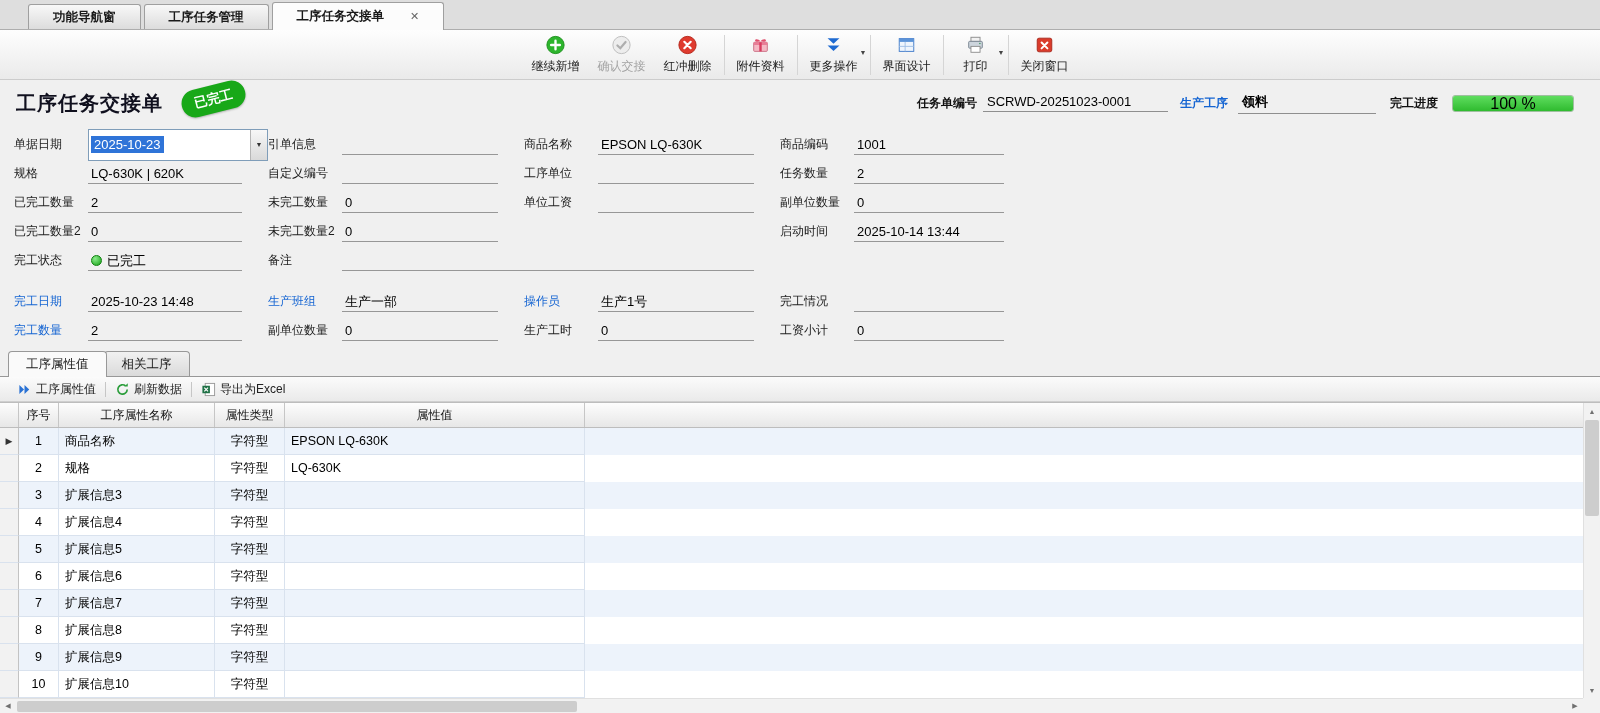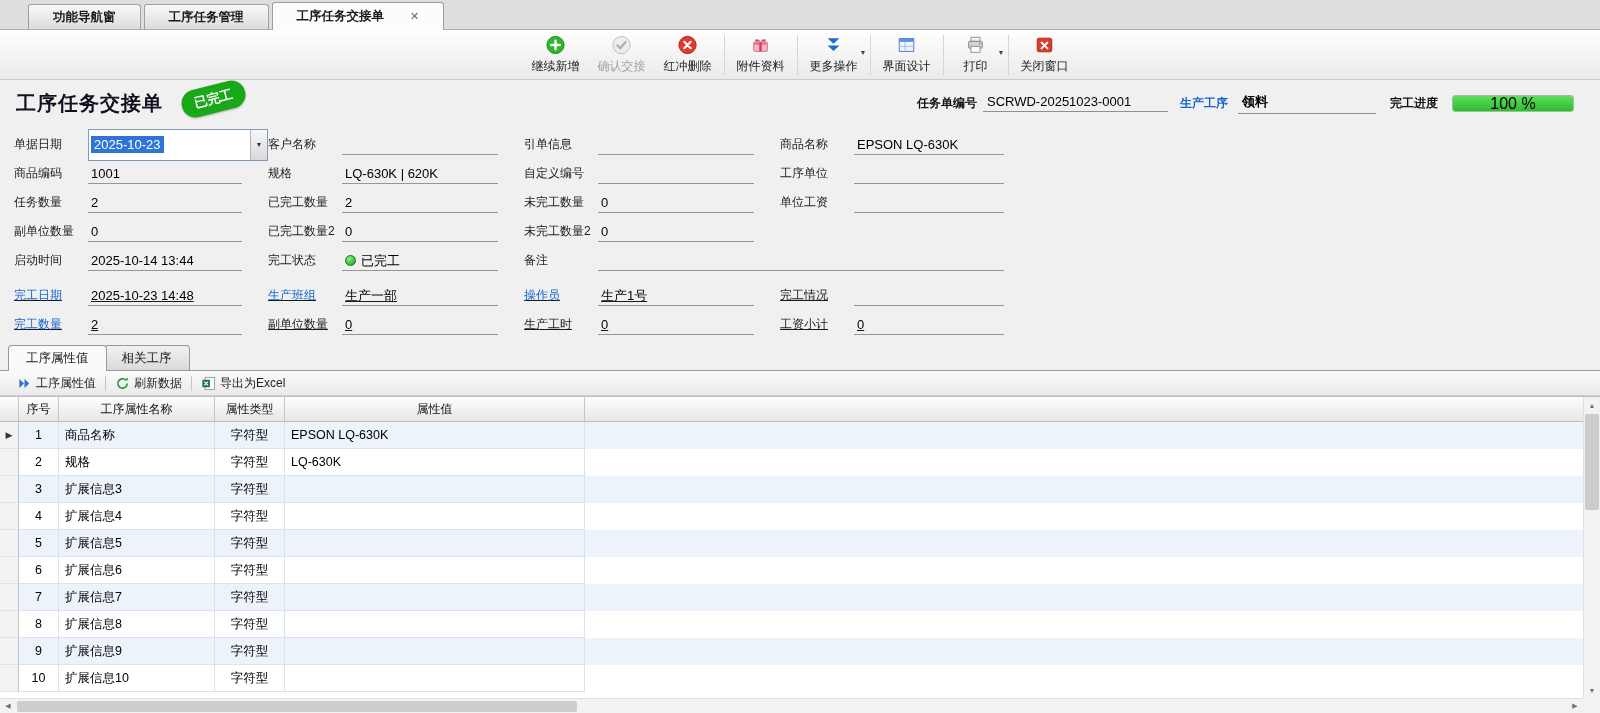--- a/index.html
+++ b/index.html
@@ -32,21 +32,21 @@
   .hvalue.task-no { width:185px; }
   .hvalue.proc { width:138px; font-weight:bold; margin-right:14px; }
   .hlink { color:#1464d2; font-weight:bold; margin:0 10px 0 12px; white-space:nowrap; cursor:pointer; }
   .progress { width:122px; height:17px; margin-left:8px; background:#e7e7e7; border:1px solid #9fbf9f; border-radius:3px; position:relative; overflow:hidden; flex:none; }
   .progress .fill { position:absolute; left:0; top:0; bottom:0; background:linear-gradient(#5fdd5f,#2fbb2f); }
   .progress .ptext { position:absolute; inset:0; text-align:center; line-height:15px; font-size:16px; color:#000; }
 
   
   .form-grid { display:grid; grid-template-columns:254px 256px 256px 250px; padding-left:14px; flex:none; }
   .form1 { padding-top:4px; }
-  .form2 { margin-top:6px;text-decoration:underline; }
+  .form2 { margin-top:12px; }
   .field { display:flex; align-items:center; height:29px; }
   .field.span2 { grid-column:span 2; }
   .flabel { width:74px; flex:none; color:#1c1c1c; white-space:nowrap; overflow:hidden; }
   .field.blue .flabel { color:#1464d2; }
   .fvalue { flex:1; border-bottom:1px solid #979797; height:20px; line-height:19px; padding:0 3px; margin-right:26px; font-size:13px; color:#000; white-space:nowrap; overflow:hidden; }
   .fvalue.status { display:flex; align-items:center; }
   .dot { width:11px; height:11px; border-radius:50%; flex:none; background:radial-gradient(circle at 35% 30%, #8cec8c, #14a014); border:1px solid #0e800e; margin-right:5px; }
   .combo { flex:1; height:32px; border:1px solid #7f9db9; background:#fff; display:flex; align-items:center; }
   .combo-text { background:#2f74d8; color:#fff; padding:0 3px; margin-left:2px; font-size:13px; line-height:17px; }
   .combo-btn { margin-left:auto; width:17px; height:100%; background:linear-gradient(#f7f7f7,#d9d9d9); border-left:1px solid #b5b5b5; display:flex; align-items:center; justify-content:center; font-size:7px; color:#333; cursor:default; }
@@ -194,24 +194,20 @@
 
   <div class="form-grid form1">
     <div class="field">
       <span class="flabel">单据日期</span>
       <span class="combo">
         <span class="combo-text">2025-10-23</span>
         <span class="combo-btn">▼</span>
       </span>
     </div>
     <div class="field">
-      <span class="flabel">客户名称</span>
-      <span class="fvalue"></span>
-    </div>
-    <div class="field">
       <span class="flabel">引单信息</span>
       <span class="fvalue"></span>
     </div>
     <div class="field">
       <span class="flabel">商品名称</span>
       <span class="fvalue">EPSON LQ-630K</span>
     </div>
 
     <div class="field">
       <span class="flabel">商品编码</span>

